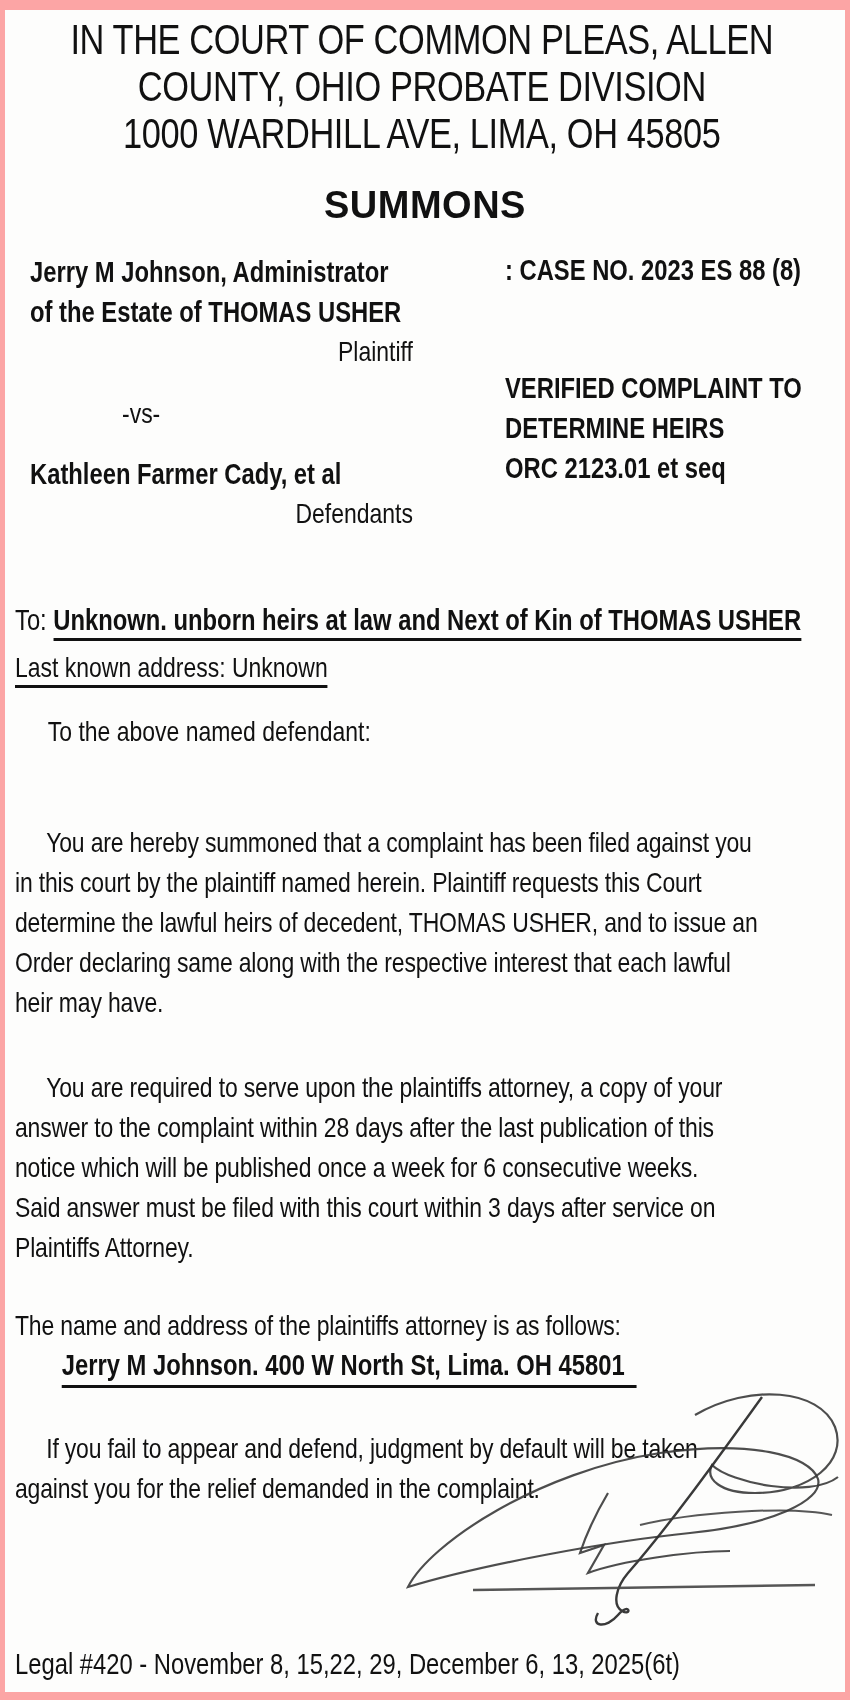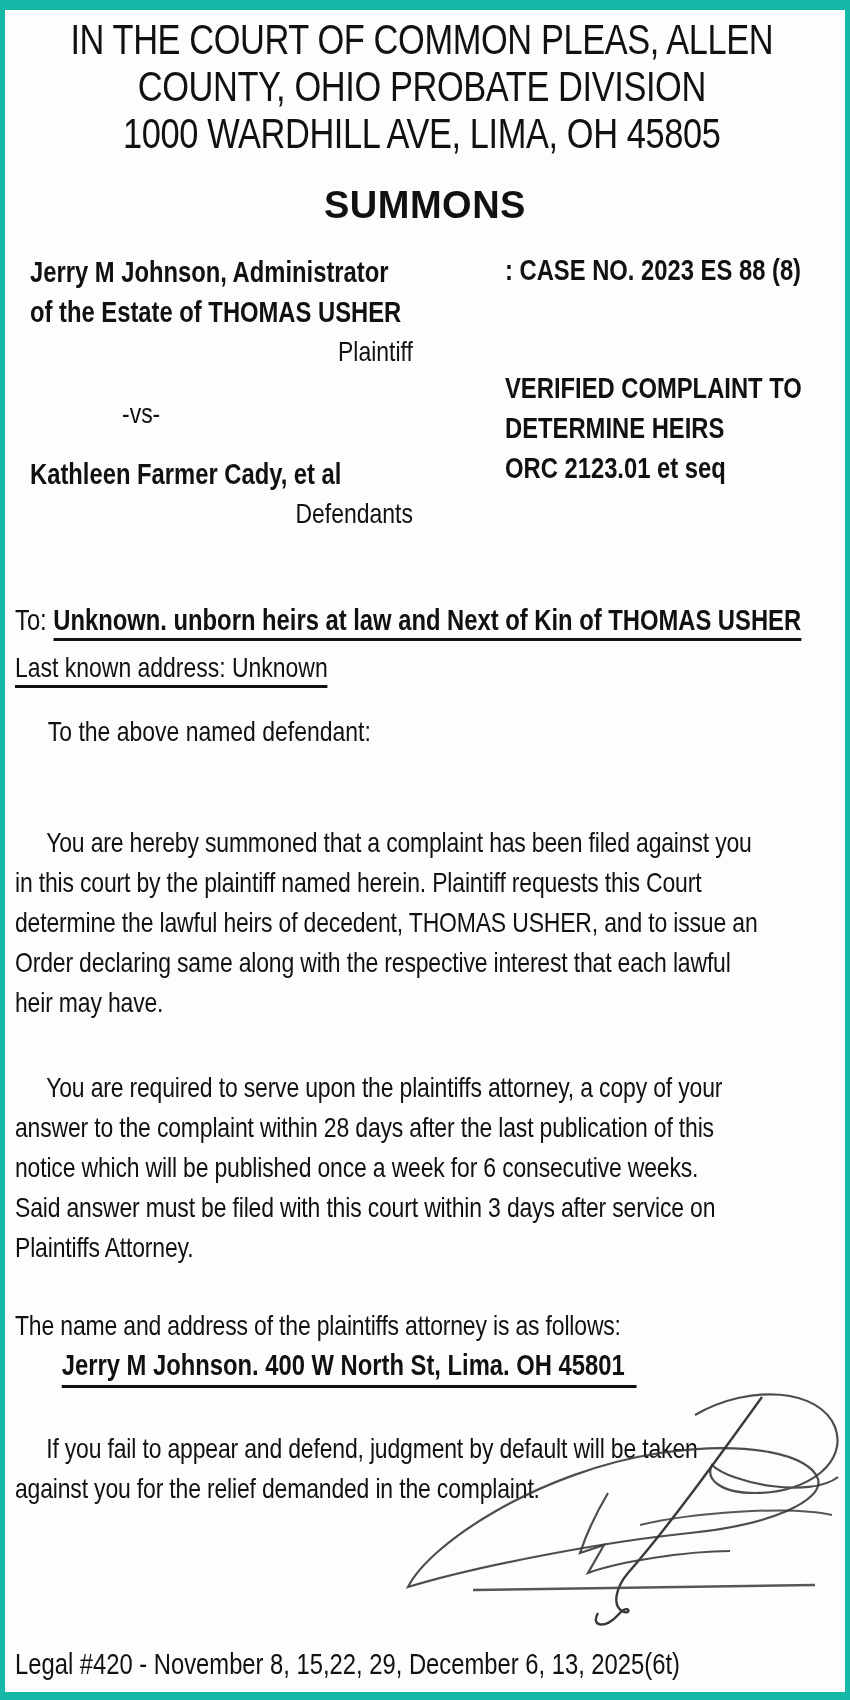--- a/index.html
+++ b/index.html
@@ -1,19 +1,19 @@
 <!DOCTYPE html>
 <html><head>
 <meta charset="utf-8">
 <style>
   html,body{margin:0;padding:0;background:#222;}
   .page{
     position:relative;
     width:850px;height:1700px;
-    background:#14b8a6;           
+    background:#fca5a5;           
     overflow:hidden;
     font-family:"Liberation Sans", sans-serif;
     color:#111;
   }
   .sheet{
     position:absolute;
     left:5px; right:5px; top:10px; bottom:8px;
     background:#fdfdfc;
   }
   

